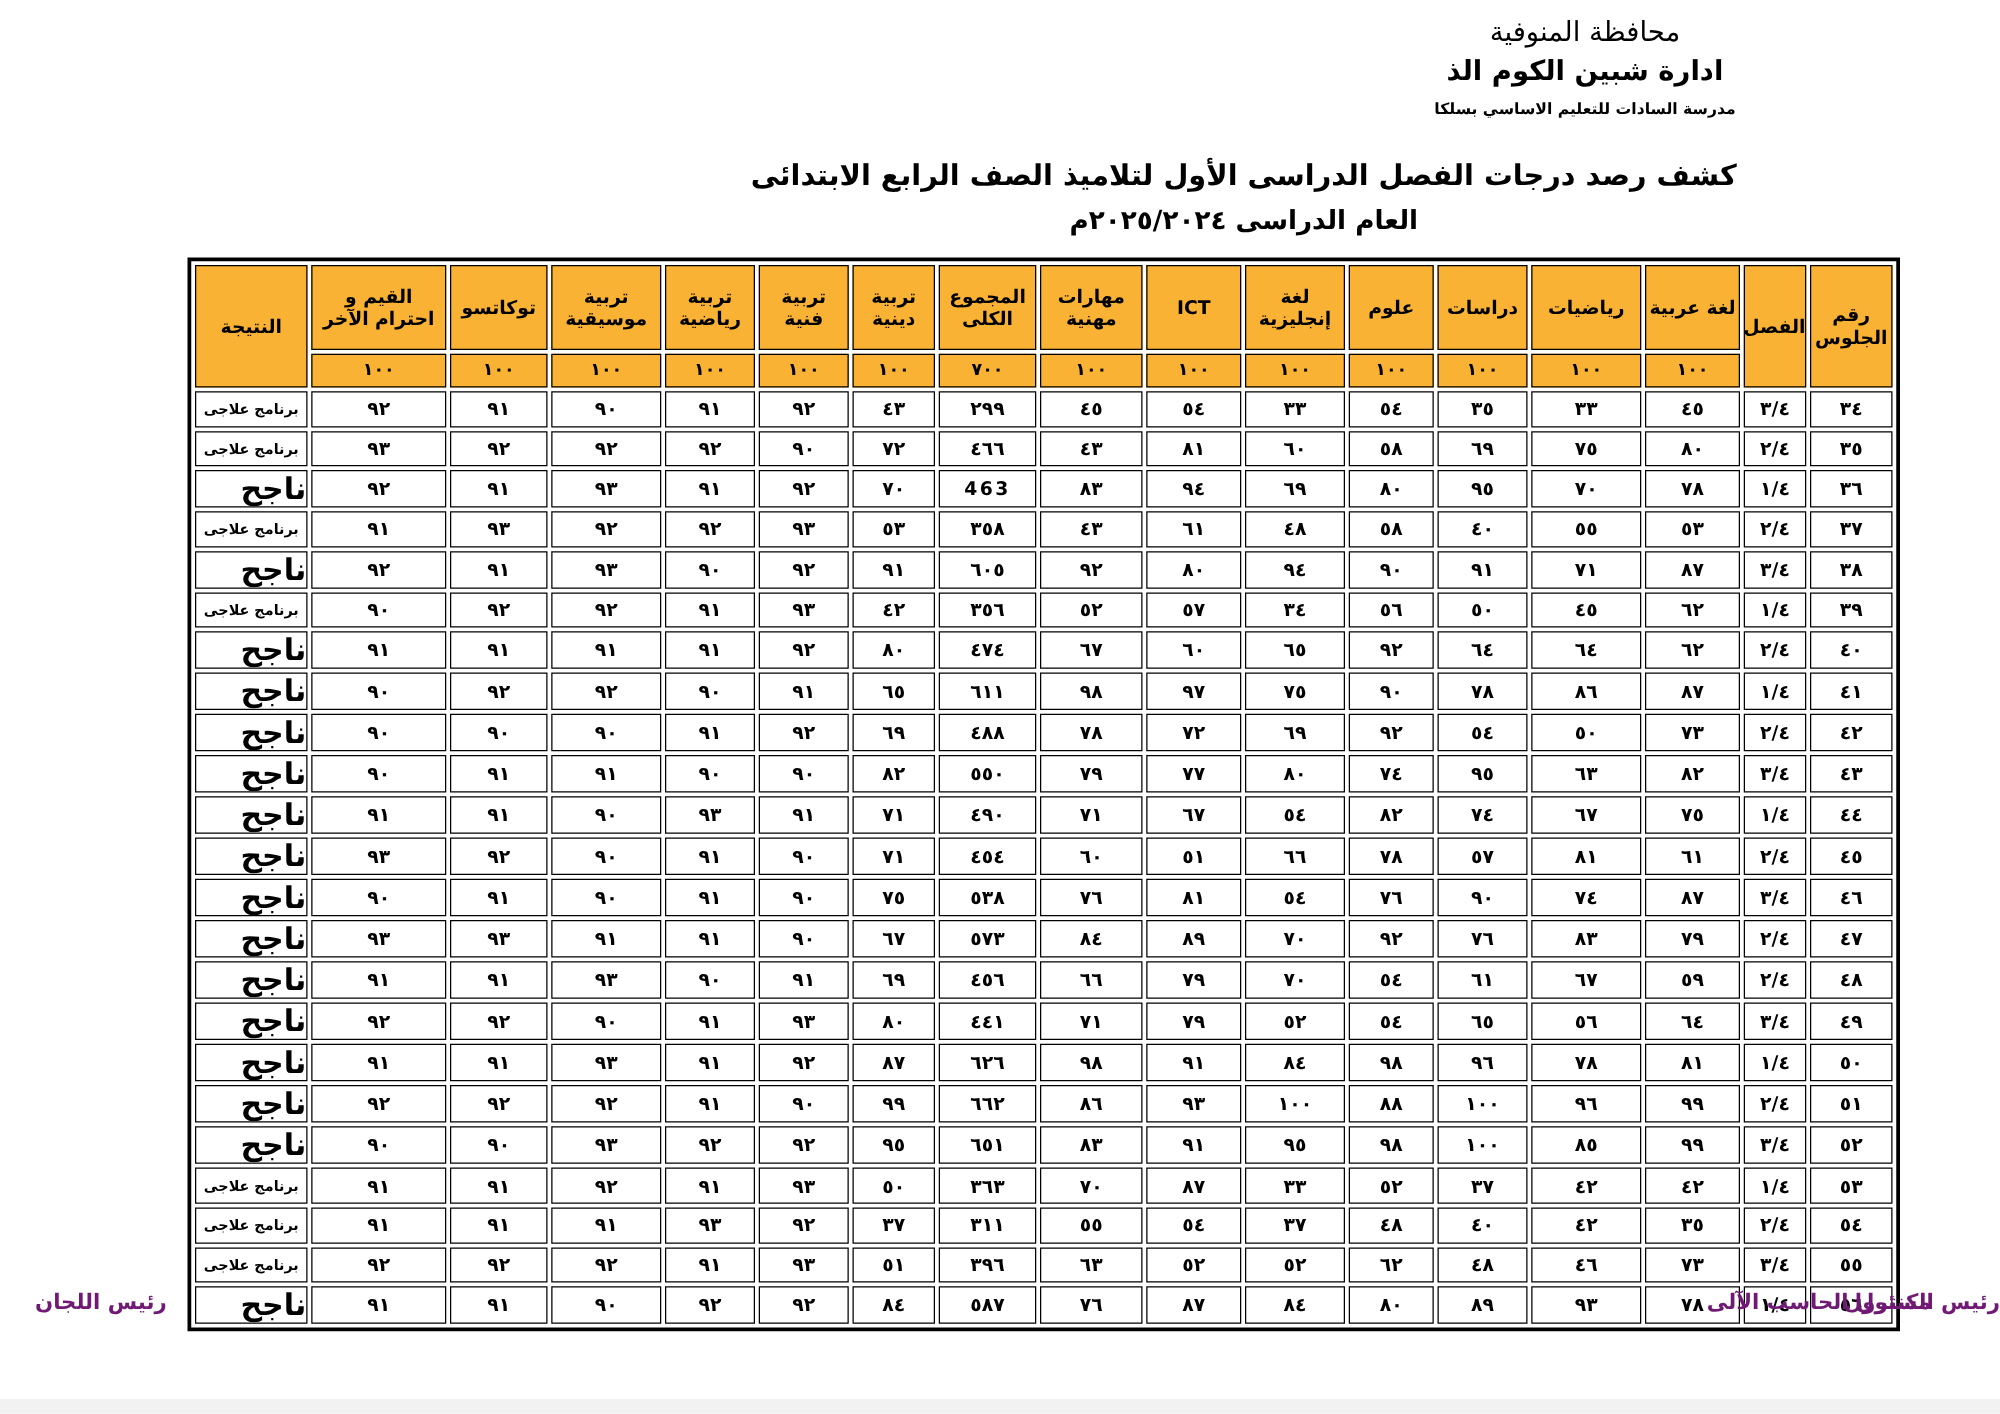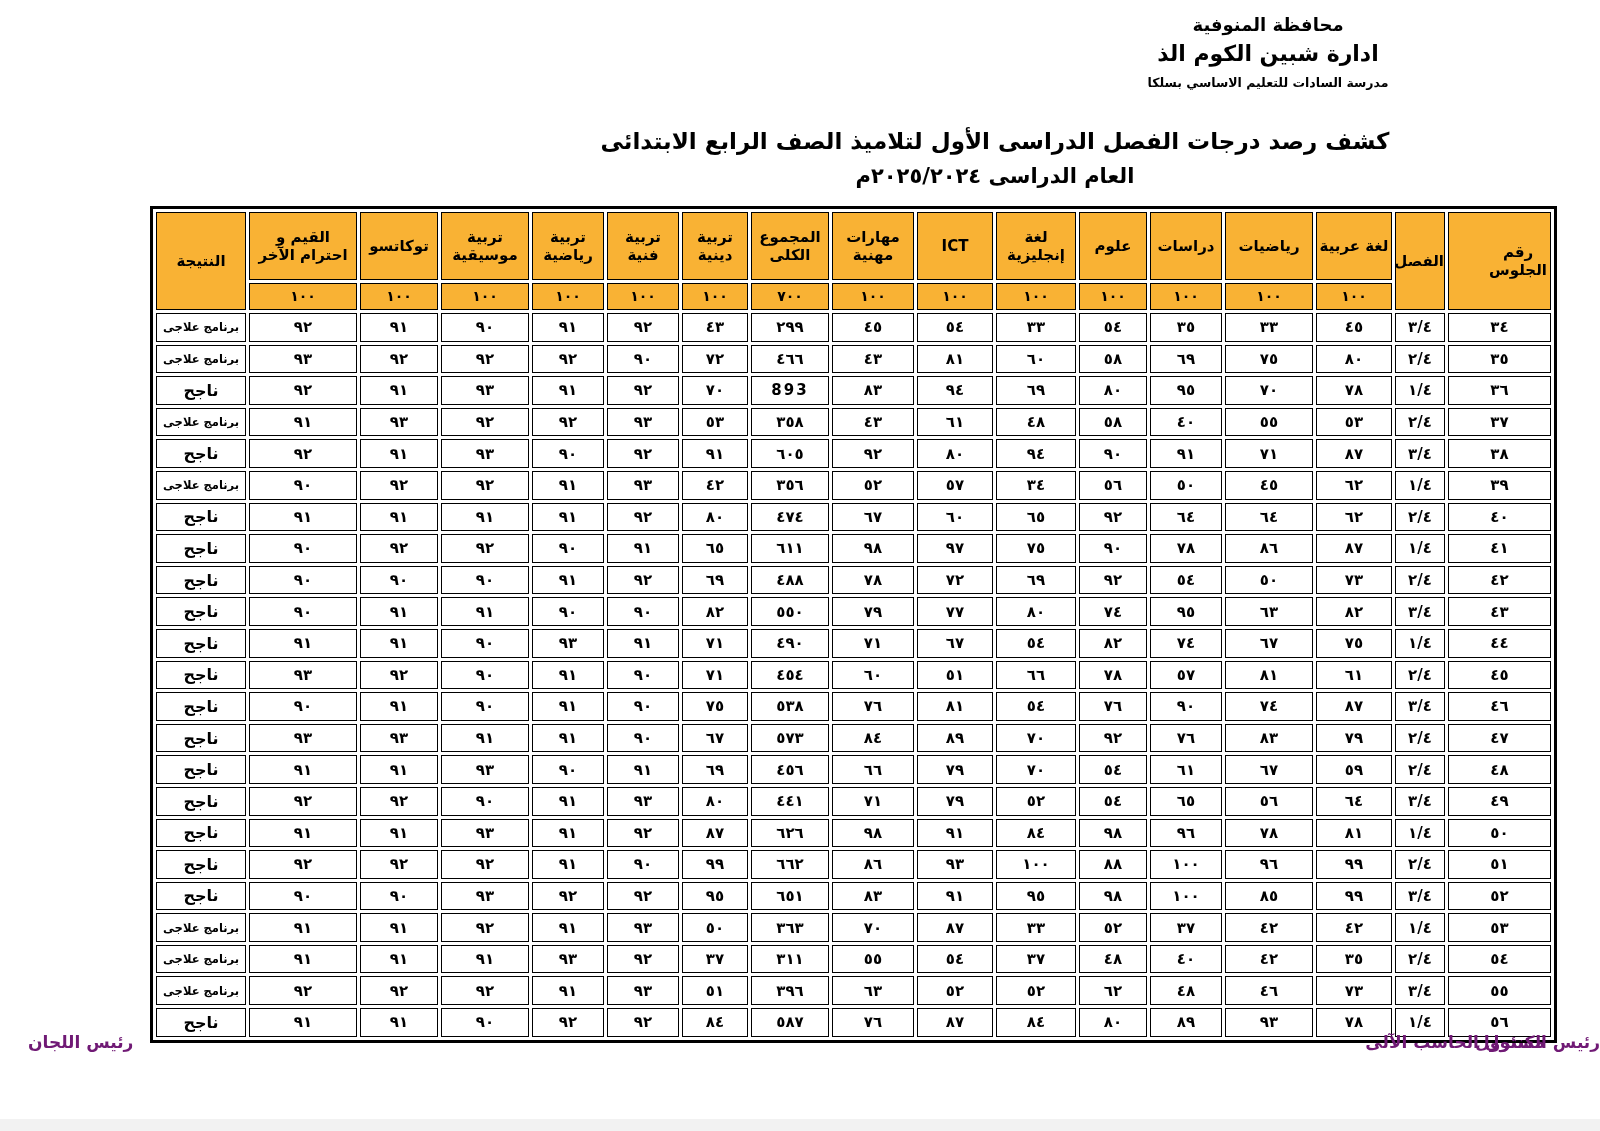--- a/index.html
+++ b/index.html
@@ -4,21 +4,21 @@
 <style>
   html,body { margin:0; padding:0; }
   body {
     width:1600px; height:1131px; position:relative; background:#ffffff;
     font-family:"DejaVu Sans", sans-serif; overflow:hidden;
   }
   .org {
     position:absolute; top:14px; right:158px; width:348px;
     text-align:center; direction:rtl; color:#000;
   }
-  .org .l1 { font-size:18px; font-weight:bold; }
+  .org .l1 { font-size:22px; font-weight:normal; }
   .org .l2 { font-size:22px; font-weight:bold; margin-top:6px; }
   .org .l3 { font-size:12.5px; font-weight:bold; margin-top:9px; }
   .titleblock {
     position:absolute; top:128px; left:390px; width:1210px;
     text-align:center; direction:rtl; color:#000;
   }
   .titleblock .t { font-size:23px; font-weight:bold; }
   .titleblock .y { font-size:21px; font-weight:bold; margin-top:10px; }
   table.grades {
     position:absolute; top:206px; left:150px; width:1270px;
@@ -28,21 +28,21 @@
   }
   .grades th, .grades td {
     border:1.8px solid #000; text-align:center; vertical-align:middle;
     font-weight:bold; padding:0; color:#000; overflow:hidden;
   }
   .grades thead th { background:#F9B234; font-size:15px; line-height:1.22; }
   .grades tr.h1 th { height:66px; }
   .grades tr.h2 th { height:25px; font-size:14px; letter-spacing:3px; }
   .grades td { height:26.6px; background:#fff; }
   .grades td.num, .grades td.cls { font-size:15px; letter-spacing:2px; }
-  .grades td.pass { font-size:16px; }
+  .grades td.pass { font-size:24px;text-align:right; }
   .grades td.remedial { font-size:11.5px; }
   .sig {
     position:absolute; top:1032px; font-size:17px; font-weight:bold;
     direction:rtl; color:#701a75;
   }
   .sig-right { right:55px; }
   .sig-center { left:0; width:1600px; text-align:right; }
   .sig-left { left:28px; }
   .bottomstrip {
     position:absolute; bottom:0; left:0; width:1600px; height:12px;
@@ -59,21 +59,21 @@
 </div>
 
 <div class="titleblock">
   <div class="t">كشف رصد درجات الفصل الدراسى الأول لتلاميذ الصف الرابع الابتدائى</div>
   <div class="y">العام الدراسى ٢٠٢٥/٢٠٢٤م</div>
 </div>
 
 <table class="grades">
     <thead>
       <tr class="h1">
-        <th rowspan="2" style="width: 64px; padding-left: 37px;">رقم الجلوس</th>
+        <th rowspan="2" style="width: 64px;">رقم الجلوس</th>
         <th rowspan="2" style="width: 48px;">الفصل</th>
         <th style="width: 74px;">لغة عربية</th>
         <th style="width: 86px;">رياضيات</th>
         <th style="width: 70px;">دراسات</th>
         <th style="width: 66px;">علوم</th>
         <th style="width: 78px;">لغة إنجليزية</th>
         <th style="width: 74px;">ICT</th>
         <th style="width: 80px;">مهارات مهنية</th>
         <th style="width: 76px;">المجموع الكلى</th>
         <th style="width: 64px;">تربية دينية</th>
@@ -143,21 +143,21 @@
       <tr>
         <td class="num">٣٦</td>
         <td class="cls">١/٤</td>
         <td class="num">٧٨</td>
         <td class="num">٧٠</td>
         <td class="num">٩٥</td>
         <td class="num">٨٠</td>
         <td class="num">٦٩</td>
         <td class="num">٩٤</td>
         <td class="num">٨٣</td>
-        <td class="num">893</td>
+        <td class="num">463</td>
         <td class="num">٧٠</td>
         <td class="num">٩٢</td>
         <td class="num">٩١</td>
         <td class="num">٩٣</td>
         <td class="num">٩١</td>
         <td class="num">٩٢</td>
         <td class="pass">ناجح</td>
       </tr>
       <tr>
         <td class="num">٣٧</td>

